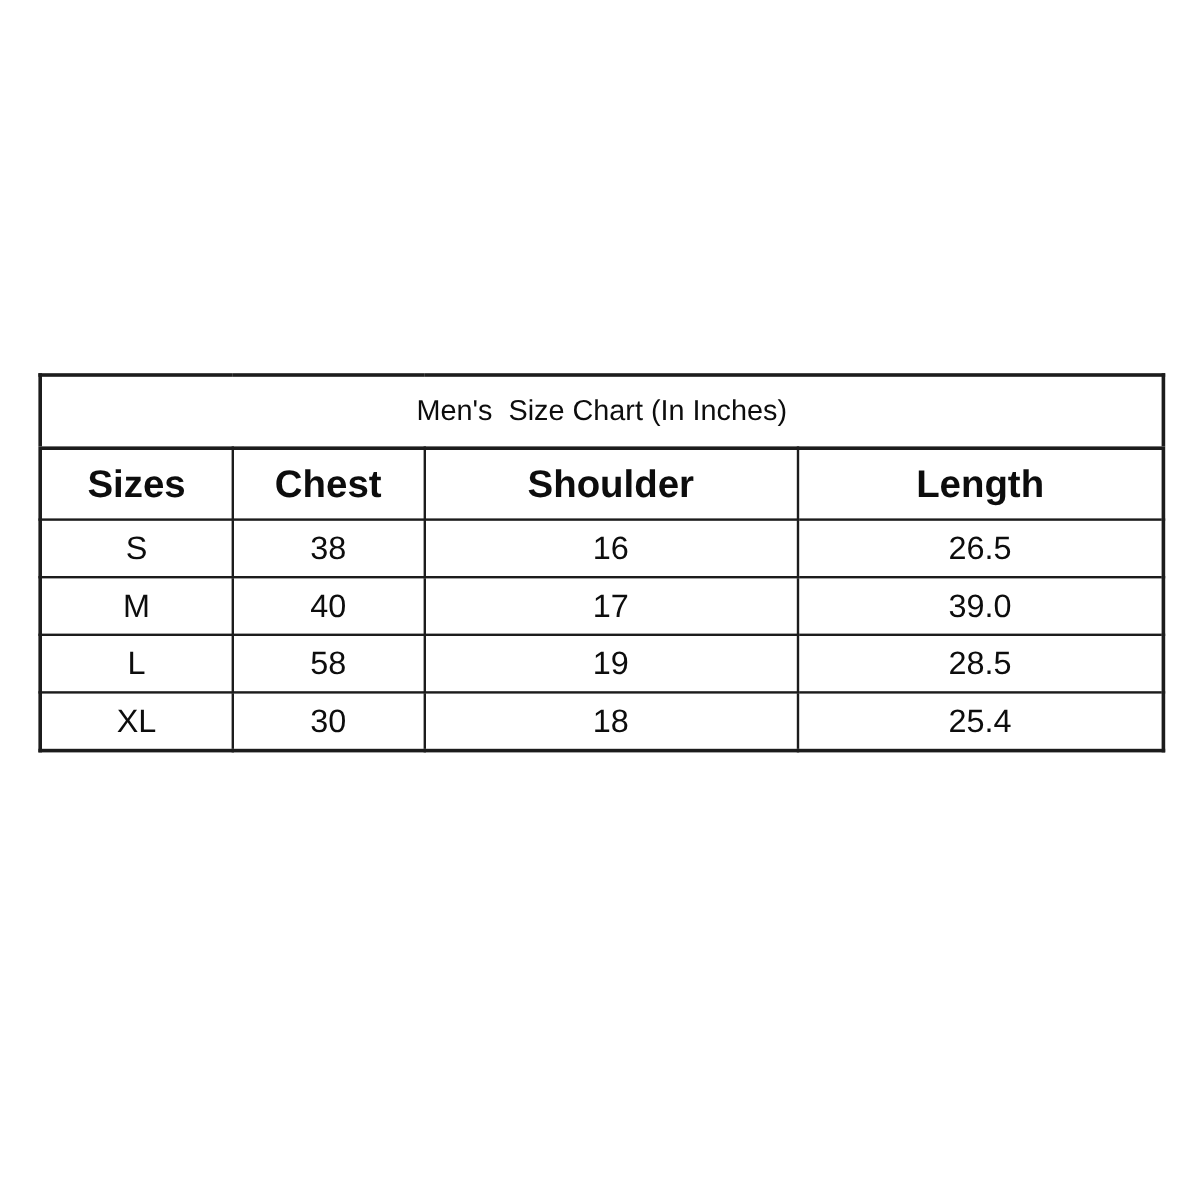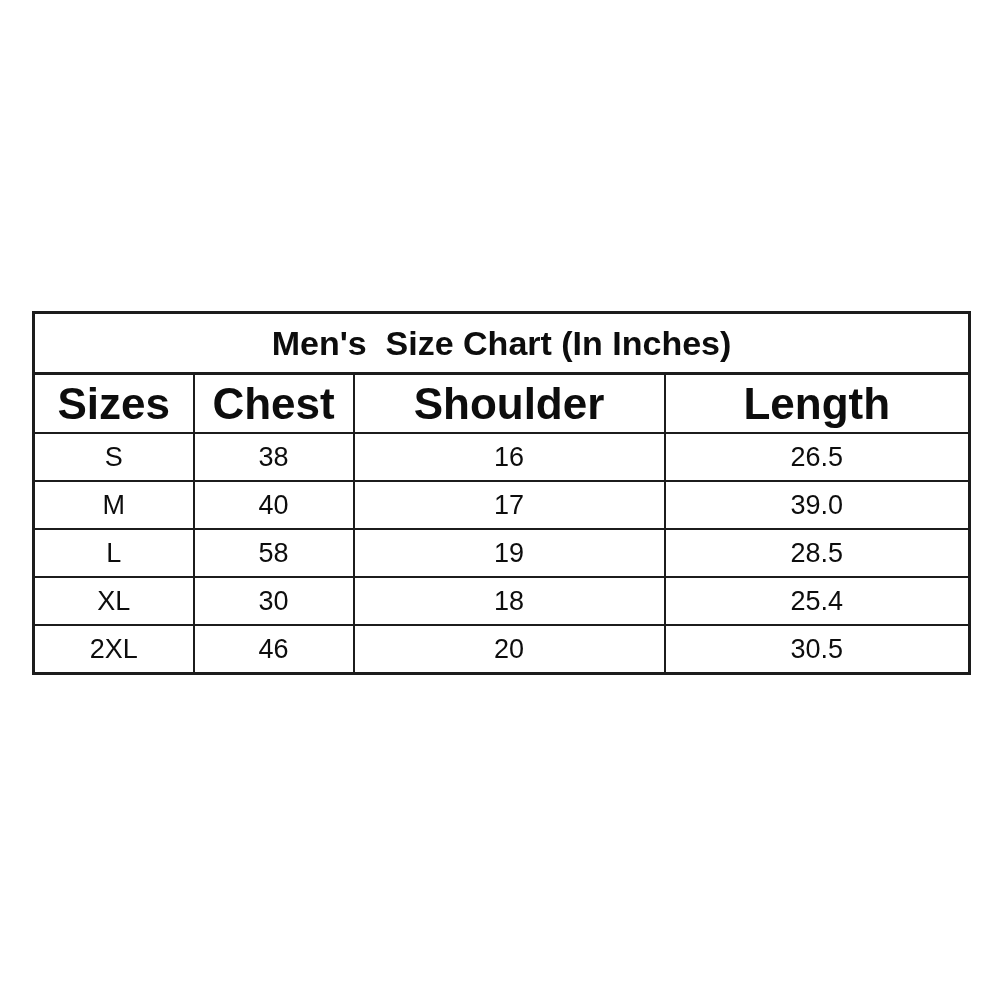--- a/index.html
+++ b/index.html
@@ -30,28 +30,28 @@
   }
   table.size-chart td, table.size-chart th {
     border: 2px solid #1c1c1c;
     text-align: center;
     vertical-align: middle;
     padding: 0;
     overflow: hidden;
   }
   tr.title-row td {
     height: 58px;
-    font-size: 34px;
-    font-weight: 700;
+    font-size: 24px;
+    font-weight: 400;
     white-space: pre;
     border-bottom: 3px solid #1c1c1c;
   }
   tr.header-row th {
     height: 57px;
-    font-size: 44px;
+    font-size: 32px;
     font-weight: 700;
   }
   tr.data-row td {
     height: 46px;
     font-size: 27px;
     font-weight: 400;
   }
 </style>
 </head>
 <body>
@@ -91,21 +91,15 @@
         <td>58</td>
         <td>19</td>
         <td>28.5</td>
       </tr>
       <tr class="data-row">
         <td>XL</td>
         <td>30</td>
         <td>18</td>
         <td>25.4</td>
       </tr>
-      <tr class="data-row">
-        <td>2XL</td>
-        <td>46</td>
-        <td>20</td>
-        <td>30.5</td>
-      </tr>
     </tbody>
   </table>
 </div>
 
 </body></html>

